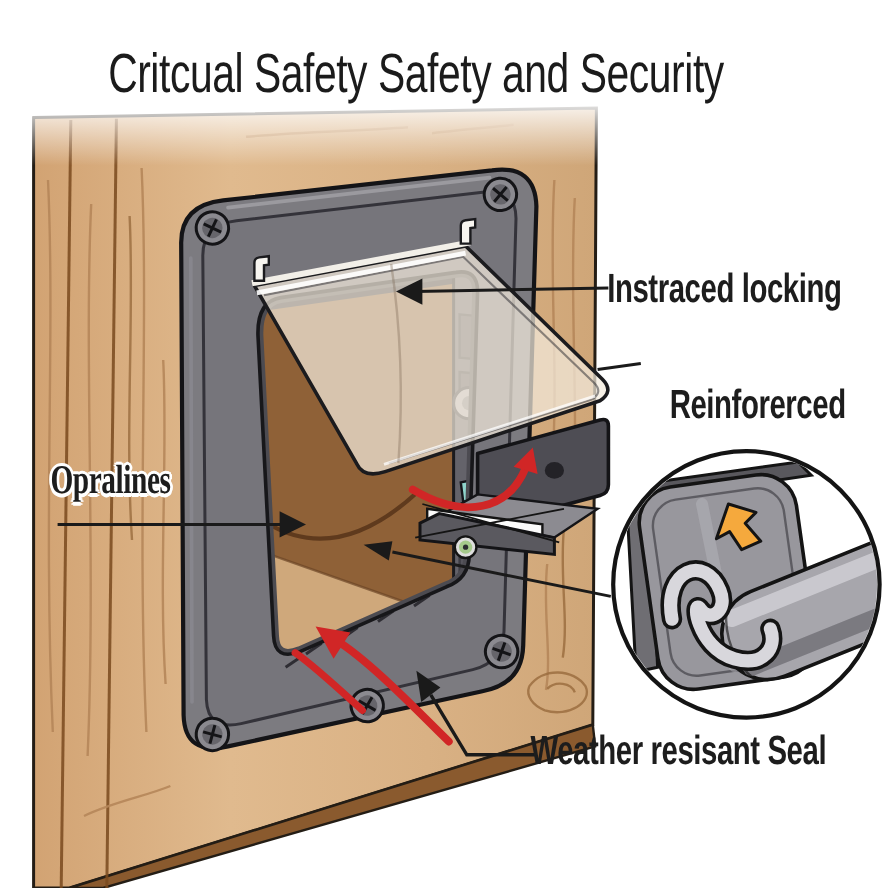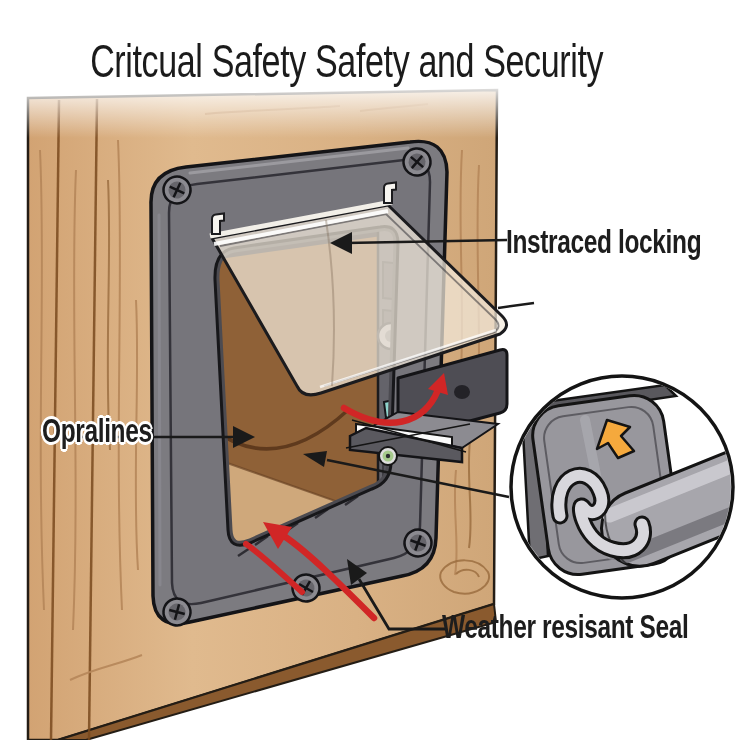--- a/index.html
+++ b/index.html
@@ -7,23 +7,23 @@
          font-family:"Liberation Sans","DejaVu Sans",sans-serif;}
   #art{position:absolute;left:0;top:0;}
   .lbl{position:absolute;color:#1d1d1d;font-weight:700;white-space:nowrap;line-height:1.0;}
   .cond{display:inline-block;transform:scaleX(0.72);transform-origin:left center;letter-spacing:-0.5px;}
   #title-wrap{position:absolute;left:0;top:34px;width:740px;text-align:left;}
   #title-wrap .cond{transform-origin:center;transform:scaleX(0.74);font-size:46px;color:#1b1b1b;}
   #lbl-locking{left:506px;top:224px;font-size:34px;}
   #lbl-latch1{right:35px;top:286px;font-size:34px;}
   #lbl-latch2{right:35px;top:320px;font-size:34px;}
   #lbl-latch1 .cond,#lbl-latch2 .cond{transform-origin:right center;}
-  #lbl-opening{left:42px;top:413px;font-size:34px;
+  #lbl-opening{left:42px;top:384px;font-size:34px;
     text-shadow:-3px 0 0 #fff,3px 0 0 #fff,0 -3px 0 #fff,0 3px 0 #fff,
-                -2px -2px 0 #fff,2px 2px 0 #fff,-2px 2px 0 #fff,2px -2px 0 #fff;}
+                -2px -2px 0 #fff,2px 2px 0 #fff,-2px 2px 0 #fff,2px -2px 0 #fff;font-family:Liberation Serif, serif;}
   #lbl-seal{left:442px;top:609px;font-size:34px;}
 </style>
 </head>
 <body>
 
 <div id="stage">
 
 <svg id="art" width="740" height="740" viewBox="0 0 740 740">
   <defs>
     <linearGradient id="woodGrad" x1="0" y1="0" x2="1" y2="0">
@@ -203,20 +203,23 @@
     <polygon points="347,559 367,573 351,585"></polygon>
   </g>
 </svg>
 
 <div id="title-wrap">
   <span class="cond lbl-text">Critcual Safety Safety and Security</span>
 </div>
 <div class="lbl" id="lbl-locking">
   <span class="cond">Instraced locking</span>
 </div>
+<div class="lbl" id="lbl-latch2">
+  <span class="cond">Reinforerced</span>
+</div>
 <div class="lbl" id="lbl-opening">
   <span class="cond">Opralines</span>
 </div>
 <div class="lbl" id="lbl-seal">
   <span class="cond">Weather resisant Seal</span>
 </div>
 
 </div>
 
 </body></html>

